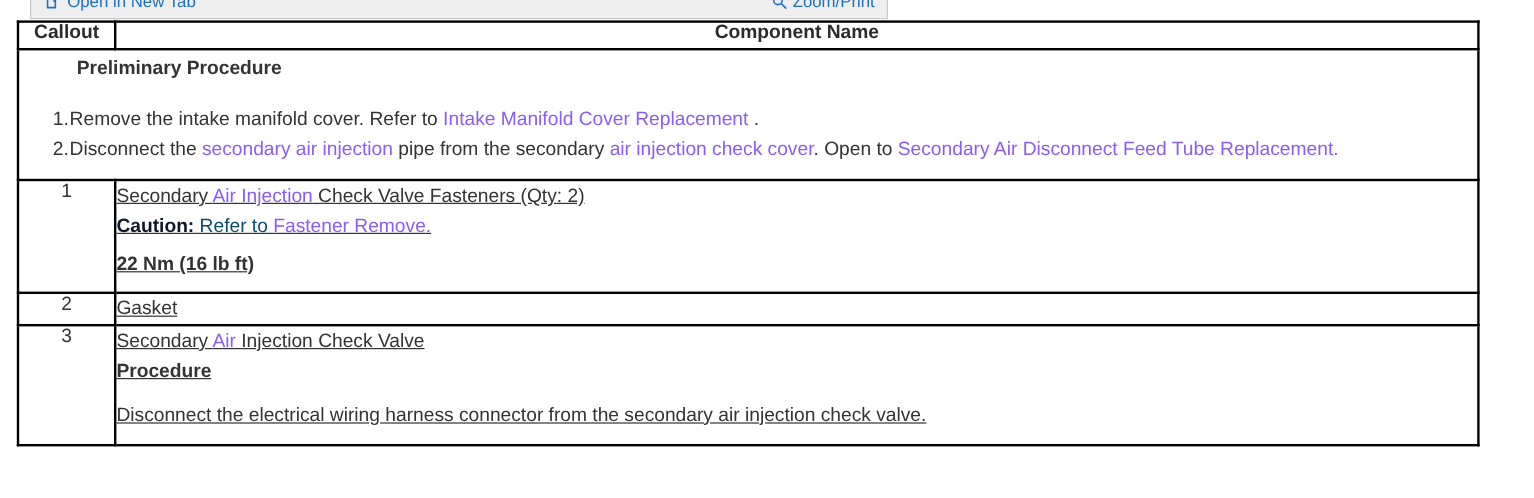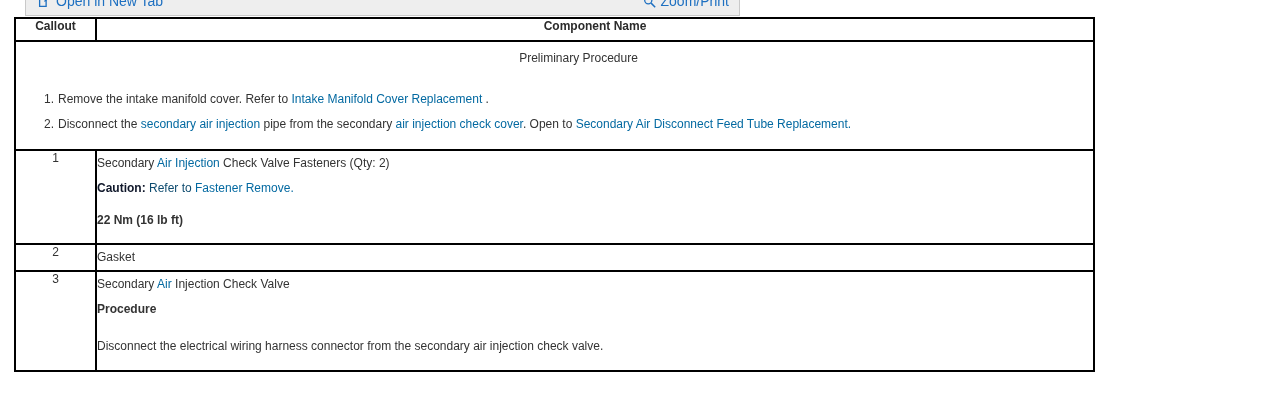--- a/index.html
+++ b/index.html
@@ -17,44 +17,44 @@
     padding:0 10px 6px 12px;z-index:3;
   }
   .tb-link{
     display:flex;align-items:center;gap:5px;
     color:#1e70c1;font-size:14px;line-height:16px;cursor:pointer;
     white-space:nowrap;text-decoration:none;
   }
   .tb-icon{width:13px;height:13px;flex:0 0 auto;}
   
   table.parts{
-    position:absolute;left:14px;top:17px;width:1081px;
+    position:absolute;left:14px;top:17px;width:1219px;
     border-collapse:collapse;table-layout:fixed;
-    font-size:12px;color:#333333;z-index:1;
+    font-size:16px;color:#333333;z-index:1;
   }
   table.parts th, table.parts td{
     border:2px solid #000000;
     padding:0;vertical-align:top;box-sizing:border-box;
   }
   col.c-callout{width:81px;}
   th{font-weight:bold;color:#2b2b2b;height:23px;vertical-align:middle;}
   td.callout-cell{
     border-right-width:1px;
     text-align:center;vertical-align:middle;color:#333;
   }
   th.callout-h{border-right-width:1px;}
-  td.name-cell{border-left-width:1px;padding:3px 6px 0 2px;line-height:25px;}
+  td.name-cell{border-left-width:1px;padding:3px 6px 0 2px;line-height:25px;text-decoration:underline;}
   
   td.prelim-cell{padding:0;}
-  .prelim-title{font-weight:normal;margin:6px 0 0 48px;line-height:20px;text-align:center;}
+  .prelim-title{font-weight:bold;margin:6px 0 0 48px;line-height:20px;}
   ol.prelim-steps{list-style:none;margin:19px 0 12px 0;padding:0 10px 0 28px;}
   ol.prelim-steps li{line-height:25px;white-space:nowrap;}
   .li-num{display:inline-block;min-width:14px;}
   
-  .lnk{color:#0369a1;cursor:pointer;text-align:right;}
+  .lnk{color:#8b5cf6;cursor:pointer;text-align:right;}
   .red{color:#0c4a6e;}
   .red-b{color:#0f172a;font-weight:bold;}
   .bold{font-weight:bold;}
   .torque{font-weight:bold;margin-top:7px;line-height:25px;}
   .proc-body{margin-top:12px;line-height:25px;}
   tr.r-prelim{height:102px;}
   tr.r-1{height:94px;}
   tr.r-2{height:26px;}
   tr.r-3{height:100px;}
 </style>

